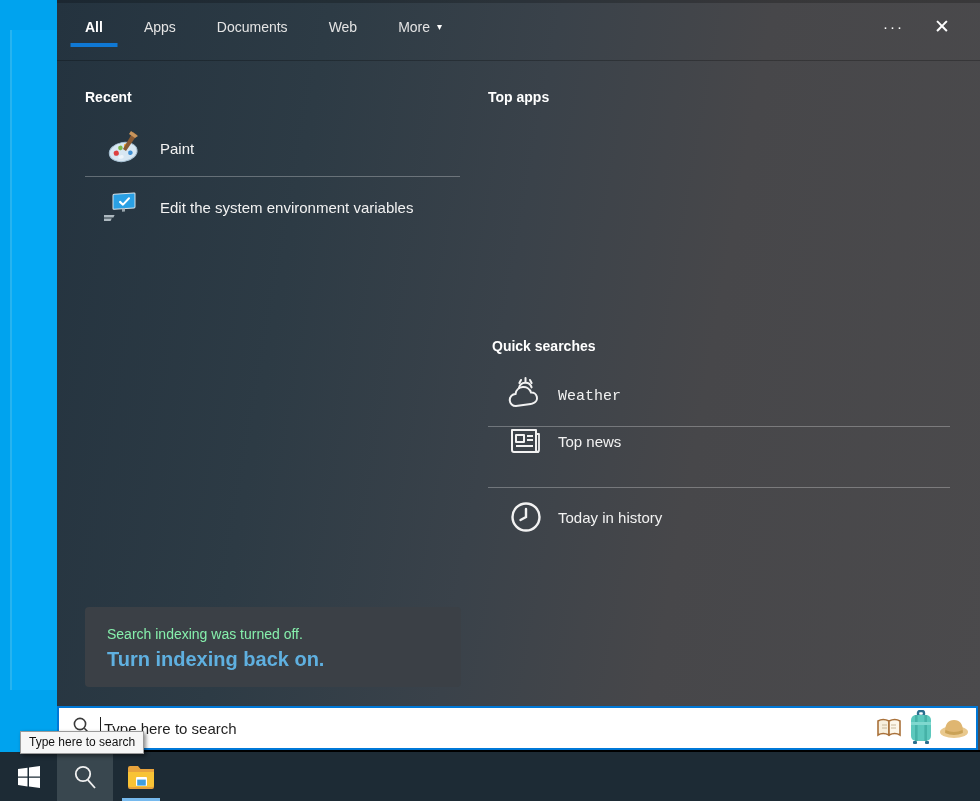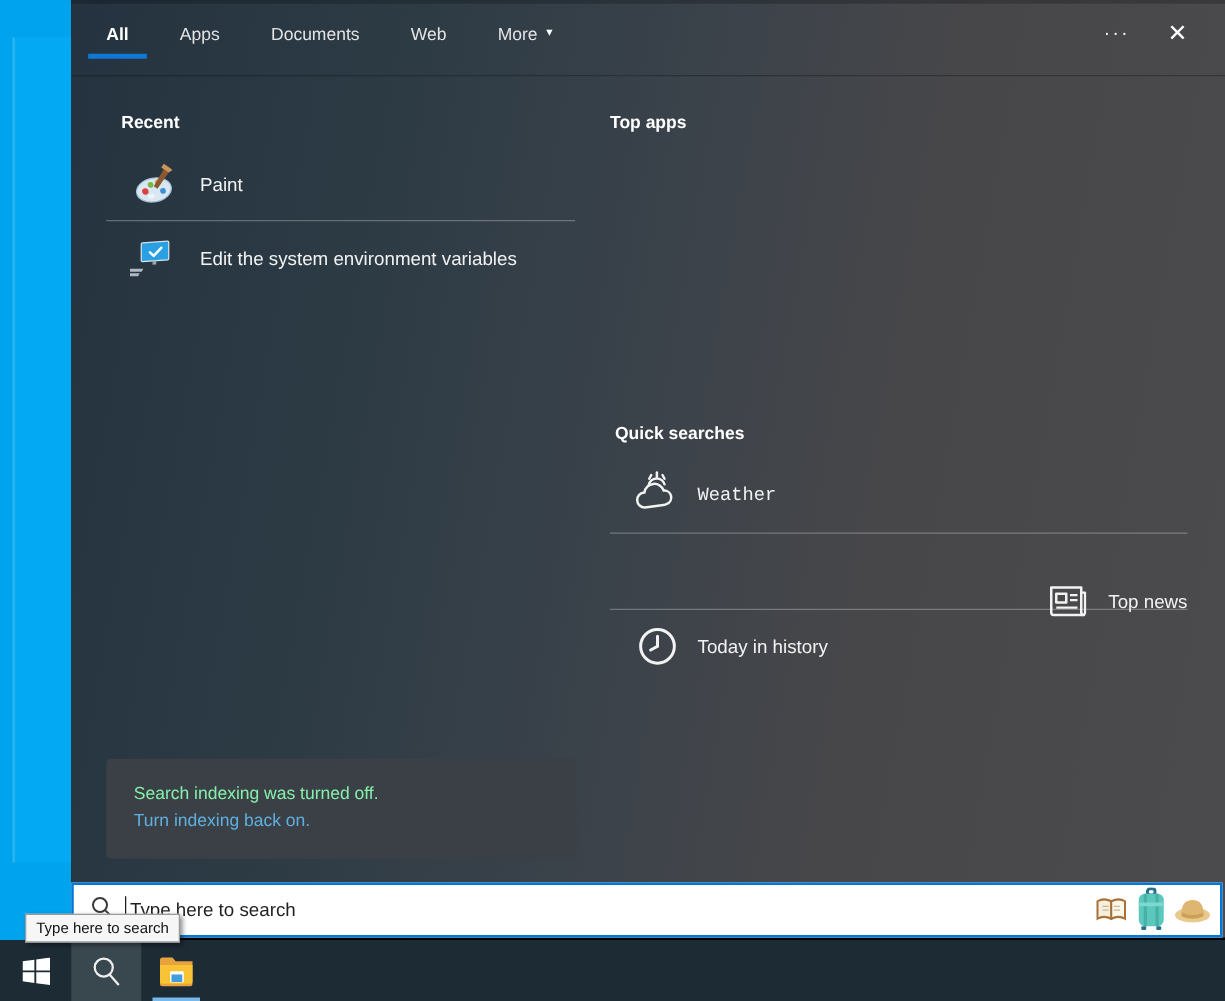--- a/index.html
+++ b/index.html
@@ -27,48 +27,48 @@
   .tab.active { color:#fff; font-weight:bold; }
   .tab.active .tab-underline { position:absolute; left:50%; transform:translateX(-50%);
     bottom:3px; width:47px; height:4px; background:#0f78d4; }
   .tab .drop { font-size:10px; margin-left:7px; color:#fff; }
   .tabbar-right { margin-left:auto; display:flex; align-items:center; gap:30px; }
   .ellipsis-btn { color:#fff; font-size:15px; letter-spacing:2px; line-height:10px; }
   .close-btn { color:#fff; font-size:19px; font-weight:300; }
 
   
   .col-header { position:absolute; font-size:14px; font-weight:bold; color:#fff; }
-  .h-recent { left:40px; top:89px; }
+  .h-recent { left:28px; top:89px; }
   .h-topapps { left:431px; top:89px; }
   .h-quick { left:435px; top:338px; }
 
   .item-row { position:absolute; display:flex; align-items:center; color:#f2f2f2;
     font-size:15px; cursor:default; }
   .item-row .ic { display:flex; align-items:center; justify-content:center; flex:none; }
   .divider { position:absolute; height:1px; background:rgba(255,255,255,0.28); }
 
   
   .row-paint { left:40px; top:122px; width:375px; height:52px; }
   .row-env   { left:40px; top:181px; width:375px; height:52px; }
   .row-paint .ic, .row-env .ic { width:40px; height:40px; margin:0 17px 0 6px; }
   .div-left1 { left:28px; top:176px; width:375px; }
 
   
   .row-weather { left:448px; top:367px; width:445px; height:58px;font-family:Liberation Mono, monospace; }
-  .row-news    { left:448px; top:452px; width:445px; height:58px;justify-content:flex-end; }
+  .row-news    { left:448px; top:412px; width:445px; height:58px; }
   .row-history { left:448px; top:488px; width:445px; height:58px; }
   .row-weather .ic, .row-news .ic, .row-history .ic { width:42px; height:42px; margin-right:11px; }
   .div-right1 { left:431px; top:426px; width:462px; }
   .div-right2 { left:431px; top:487px; width:462px; }
 
   
   .notice { position:absolute; left:28px; top:607px; width:376px; height:80px;
     background:#3b4046; border-radius:4px; padding:19px 0 0 22px; }
   .notice .msg { font-size:14px; color:#86efac; margin-bottom:6px; }
-  .notice .lnk { font-size:14px; color:#5fb0e0; cursor:pointer; }
+  .notice .lnk { font-size:20px; color:#5fb0e0; cursor:pointer;font-weight:bold; }
 
   
   .searchbar { position:absolute; left:0; top:706px; width:921px; height:44px;
     background:#fff; border:2px solid #0078d7; display:flex; align-items:center; }
   .searchbar .mag { flex:none; margin:0 8px 0 13px; }
   .searchbar .caret { flex:none; width:1px; height:22px; background:#1b1b1b; margin-right:3px; }
   .searchbar input { flex:1; border:none; outline:none; font-size:15px;
     font-family:"Liberation Sans",sans-serif; color:#1f1f1f; background:transparent; height:100%; }
   .searchbar input::placeholder { color:#1f1f1f; opacity:1; }
   .sb-icons { flex:none; display:flex; align-items:center; gap:2px; margin-right:6px; }

